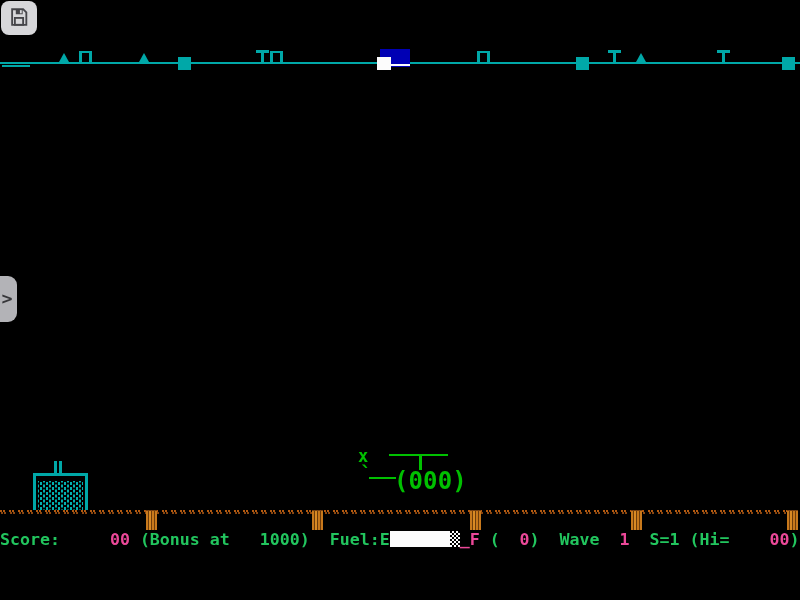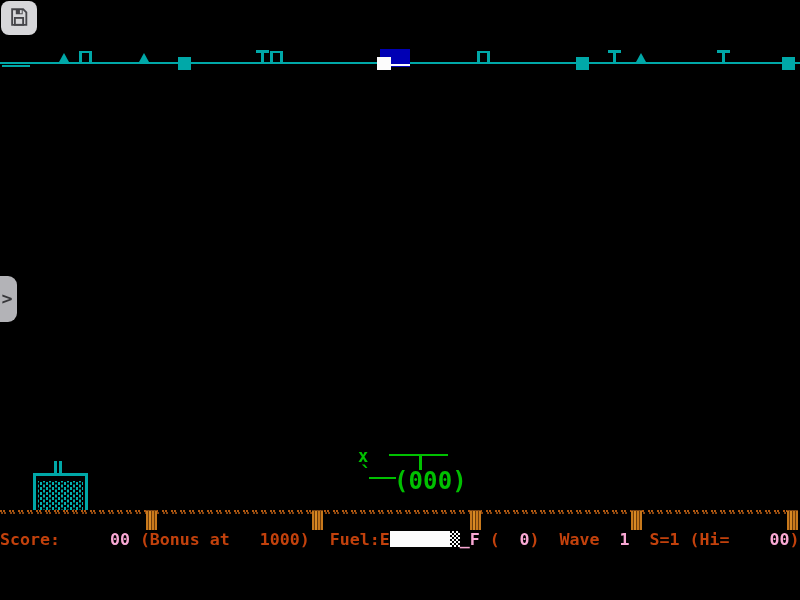--- a/index.html
+++ b/index.html
@@ -69,22 +69,22 @@
   .post { position:absolute; top:510px; width:11px; height:20px;
     background:repeating-linear-gradient(90deg,#c8791c 0 2px,#6e3c0a 2px 3px,#d98a24 3px 5px,#6e3c0a 5px 6px,#c8791c 6px 8px,#6e3c0a 8px 9px,#c8791c 9px 11px);
     border-top:1px solid #7a4210; }
 
   
   .status-line {
     position:absolute; left:0; top:529px; width:800px; height:22px;
     font-family:"DejaVu Sans Mono", monospace; font-size:16.6px; line-height:22px;
     font-weight:bold; white-space:pre;
   }
-  .seg-teal  { color:#c2410c; }
-  .seg-white { color:#f9a8d4; }
+  .seg-teal  { color:#22c55e; }
+  .seg-white { color:#ec4899; }
   .fuelbar { display:inline-block; height:16px; vertical-align:-2px; }
   .fuel-full { background:#fcfcfc; }
   .fuel-dither {
     background-color:#000;
     background-image:
       linear-gradient(45deg,#fcfcfc 25%,transparent 25%,transparent 75%,#fcfcfc 75%),
       linear-gradient(45deg,#fcfcfc 25%,transparent 25%,transparent 75%,#fcfcfc 75%);
     background-size:4px 4px; background-position:0 0,2px 2px;
   }
 </style>

